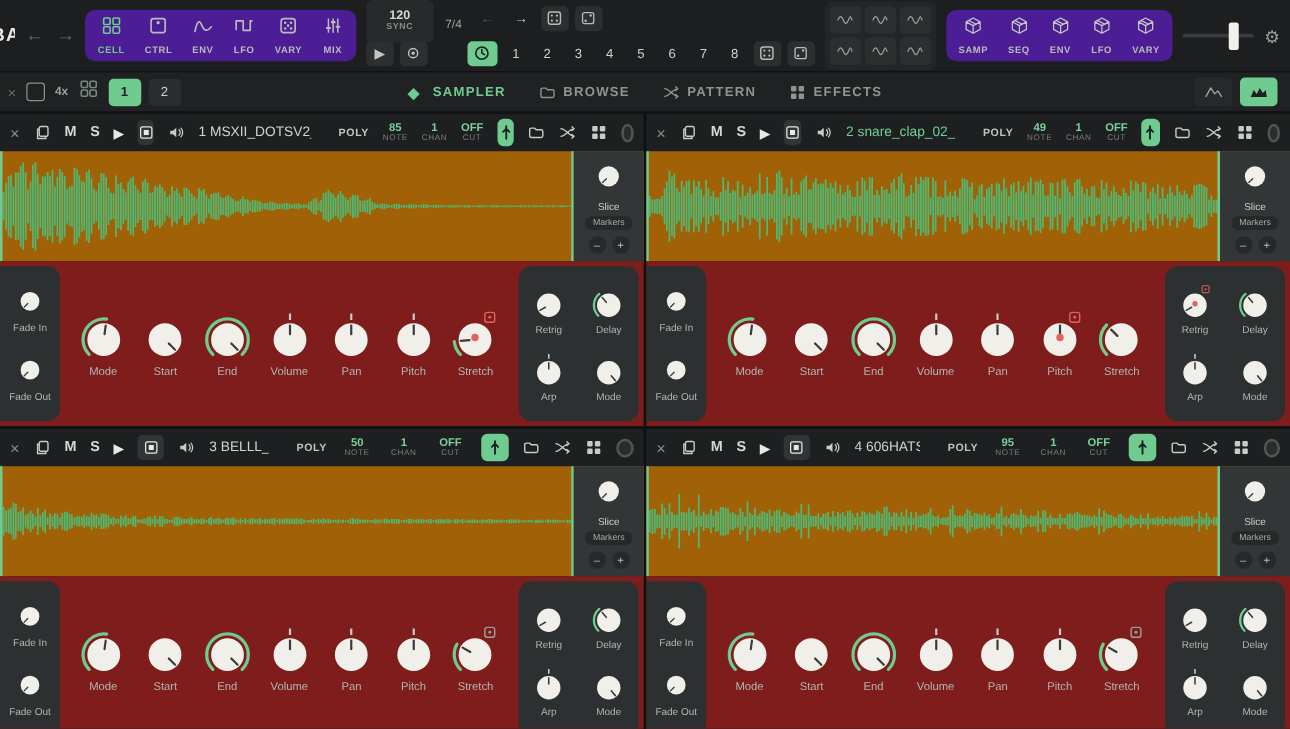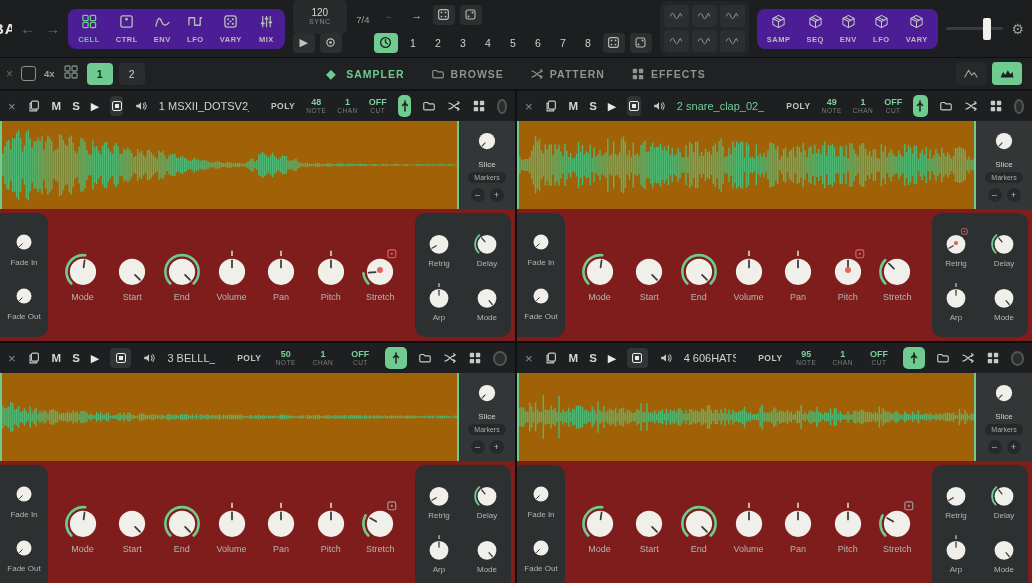--- a/index.html
+++ b/index.html
@@ -18,21 +18,21 @@
     padding:5px 10px; gap:16px; }
   .modebtn, .rbtn { display:flex; flex-direction:column; align-items:center; gap:2px;
     color:#b9bcba; }
   .modebtn .lbl, .rbtn .lbl { font-size:7.5px; letter-spacing:.5px; font-weight:bold; }
   .modebtn svg, .rbtn svg { width:17px; height:15px; }
   .modebtn.active { color:#6fcb8f; }
   .transport { display:flex; flex-direction:column; gap:4px; }
   .trow { display:flex; align-items:center; gap:5px; height:24px; }
   .tempobox { width:54px; height:34px; background:#272a2b; border-radius:5px;
     display:flex; flex-direction:column; align-items:center; justify-content:center;
-    line-height:1.1; margin-top:4px; }
+    line-height:1.1; margin-top:4px;font-weight:bold; }
   .tempobox .bpm { font-size:10px; color:#d6d8d6; }
   .tempobox .sync { font-size:7px; color:#8a8d8b; letter-spacing:.5px; }
   .timesig { font-size:9.5px; color:#9ea19f; width:22px; text-align:center; margin-top:10px;}
   .preset { width:142px; height:24px; background:#262829; border-radius:5px;
     font-size:11px; color:#d7d9d7; display:flex; align-items:center; padding:0 10px;
     margin-top:10px; }
   .sqbtn { width:22px; height:20px; background:#2c2f30; border-radius:4px;
     display:flex; align-items:center; justify-content:center; color:#c3c5c4;
     font-size:11px; }
   .sqbtn.flat { background:transparent; }
@@ -420,21 +420,21 @@
       <span class="hicon">
             <svg viewBox="0 0 16 16">
               <path d="M2.5 6.5 v3 h2.5 l3 2.8 V3.7 l-3 2.8 Z" fill="#c9cbc9"></path>
               <path d="M10.5 5.5 a3.5 3.5 0 0 1 0 5 M12.3 4 a6 6 0 0 1 0 8" fill="none" stroke="#c9cbc9" stroke-width="1.2" stroke-linecap="round"></path>
             </svg>
           </span>
       <span class="cellname">1 MSXII_DOTSV2_[[Books_And_...</span>
       <span class="spacer"></span>
       <span class="poly">POLY</span>
       <span class="stepper">
-        <span class="sval">48</span>
+        <span class="sval">85</span>
         <span class="slab">NOTE</span>
       </span>
       <span class="stepper">
         <span class="sval">1</span>
         <span class="slab">CHAN</span>
       </span>
       <span class="stepper">
         <span class="sval">OFF</span>
         <span class="slab">CUT</span>
       </span>

